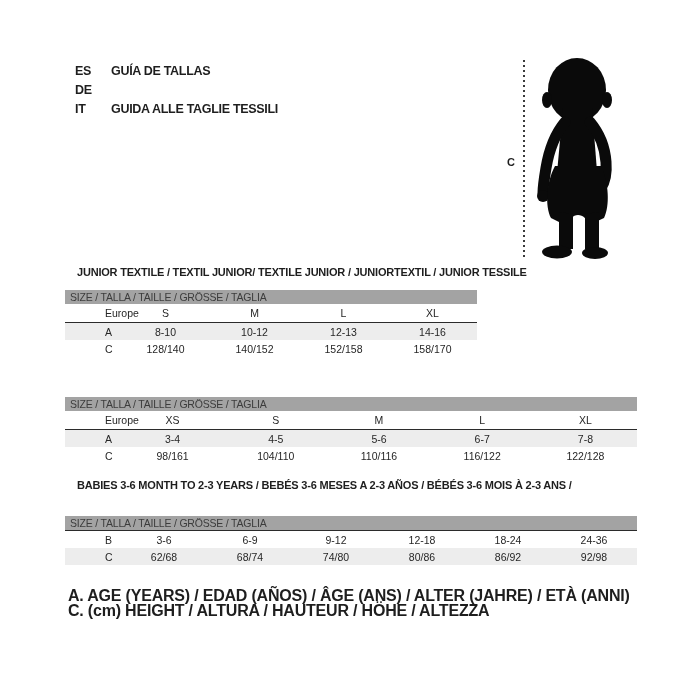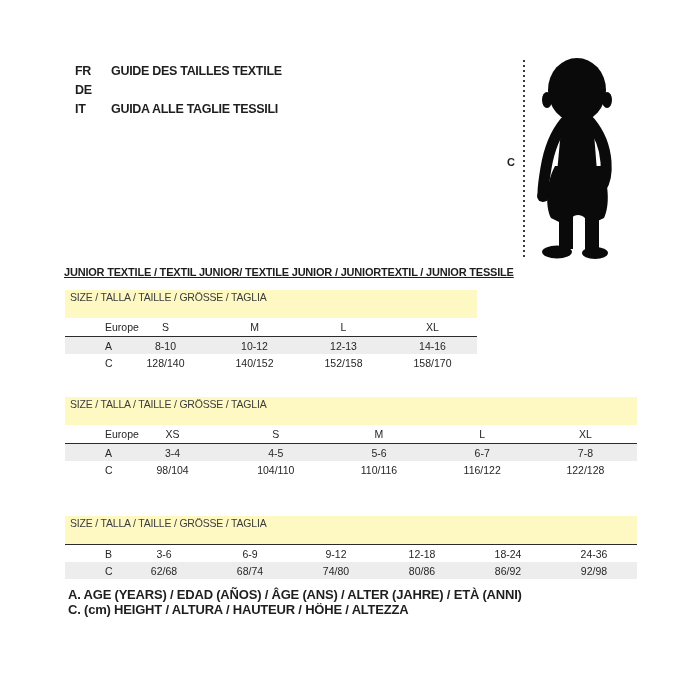--- a/index.html
+++ b/index.html
@@ -22,60 +22,60 @@
     background:repeating-linear-gradient(to bottom,#3a3a3a 0 2px,transparent 2px 5px);
   }
   .height-label{
     position:absolute;left:503px;top:156px;width:16px;text-align:center;
     font-size:11px;font-weight:bold;
   }
   .silhouette{position:absolute;left:531px;top:56px;}
 
   
   .sec-title{
-    position:absolute;left:64px;font-size:11px;font-weight:bold;
-    letter-spacing:-0.2px;white-space:nowrap;text-decoration:underline;
+    position:absolute;left:77px;font-size:11px;font-weight:bold;
+    letter-spacing:-0.2px;white-space:nowrap;
   }
   .t-junior{top:266px;}
   .t-children{top:373px;}
   .t-babies1{top:479px;}
   .t-babies2{top:494px;}
 
   
   .tbl{position:absolute;font-size:10.5px;color:#262626;}
   .tbl-junior{left:65px;top:290px;width:412px;}
   .tbl-children{left:65px;top:397px;width:572px;}
   .tbl-babies{left:65px;top:516px;width:572px;}
   .thead{
-    background:#fef9c3;color:#3c3c3c;height:28px;line-height:14px;
+    background:#a3a3a3;color:#3c3c3c;height:14px;line-height:14px;
     padding-left:5px;letter-spacing:-0.2px;
   }
   .thead.sep{border-bottom:1px solid #2b2b2b;}
   .trow{display:grid;align-items:center;height:17px;}
   .cols4{grid-template-columns:56px repeat(4,1fr);}
   .cols5{grid-template-columns:56px repeat(5,1fr);}
   .cols6{grid-template-columns:56px repeat(6,1fr);}
   .trow span{text-align:center;}
   .trow .rlabel{text-align:left;padding-left:5px;margin-left:35px;}
   .trow.sub{border-bottom:1px solid #2b2b2b;height:18px;}
   .trow.alt{background:#ededed;}
 
   
   .footnotes{position:absolute;left:68px;top:587px;}
-  .fn{height:15px;font-size:13px;font-weight:bold;letter-spacing:-0.2px;white-space:nowrap;}
+  .fn{height:15px;font-size:16px;font-weight:bold;letter-spacing:-0.2px;white-space:nowrap;}
 </style>
 </head>
 <body>
 
 <div id="canvas">
 
   <div class="lang-block">
     <div class="lang-row">
-      <span class="lang-code">FR</span>
-      <span class="lang-label">GUIDE DES TAILLES TEXTILE</span>
+      <span class="lang-code">ES</span>
+      <span class="lang-label">GUÍA DE TALLAS</span>
     </div>
     <div class="lang-row">
       <span class="lang-code">DE</span>
     </div>
     <div class="lang-row">
       <span class="lang-code">IT</span>
       <span class="lang-label">GUIDA ALLE TAGLIE TESSILI</span>
     </div>
   </div>
 
@@ -138,28 +138,29 @@
     <div class="trow cols5 alt">
       <span class="rlabel">A</span>
       <span>3-4</span>
       <span>4-5</span>
       <span>5-6</span>
       <span>6-7</span>
       <span>7-8</span>
     </div>
     <div class="trow cols5">
       <span class="rlabel">C</span>
-      <span>98/104</span>
+      <span>98/161</span>
       <span>104/110</span>
       <span>110/116</span>
       <span>116/122</span>
       <span>122/128</span>
     </div>
   </div>
 
+  <div class="sec-title t-babies1">BABIES 3-6 MONTH TO 2-3 YEARS / BEBÉS 3-6 MESES A 2-3 AÑOS / BÉBÉS 3-6 MOIS À 2-3 ANS /</div>
   <div class="tbl tbl-babies">
     <div class="thead sep">SIZE / TALLA / TAILLE / GRÖSSE / TAGLIA</div>
     <div class="trow cols6">
       <span class="rlabel">B</span>
       <span>3-6</span>
       <span>6-9</span>
       <span>9-12</span>
       <span>12-18</span>
       <span>18-24</span>
       <span>24-36</span>

